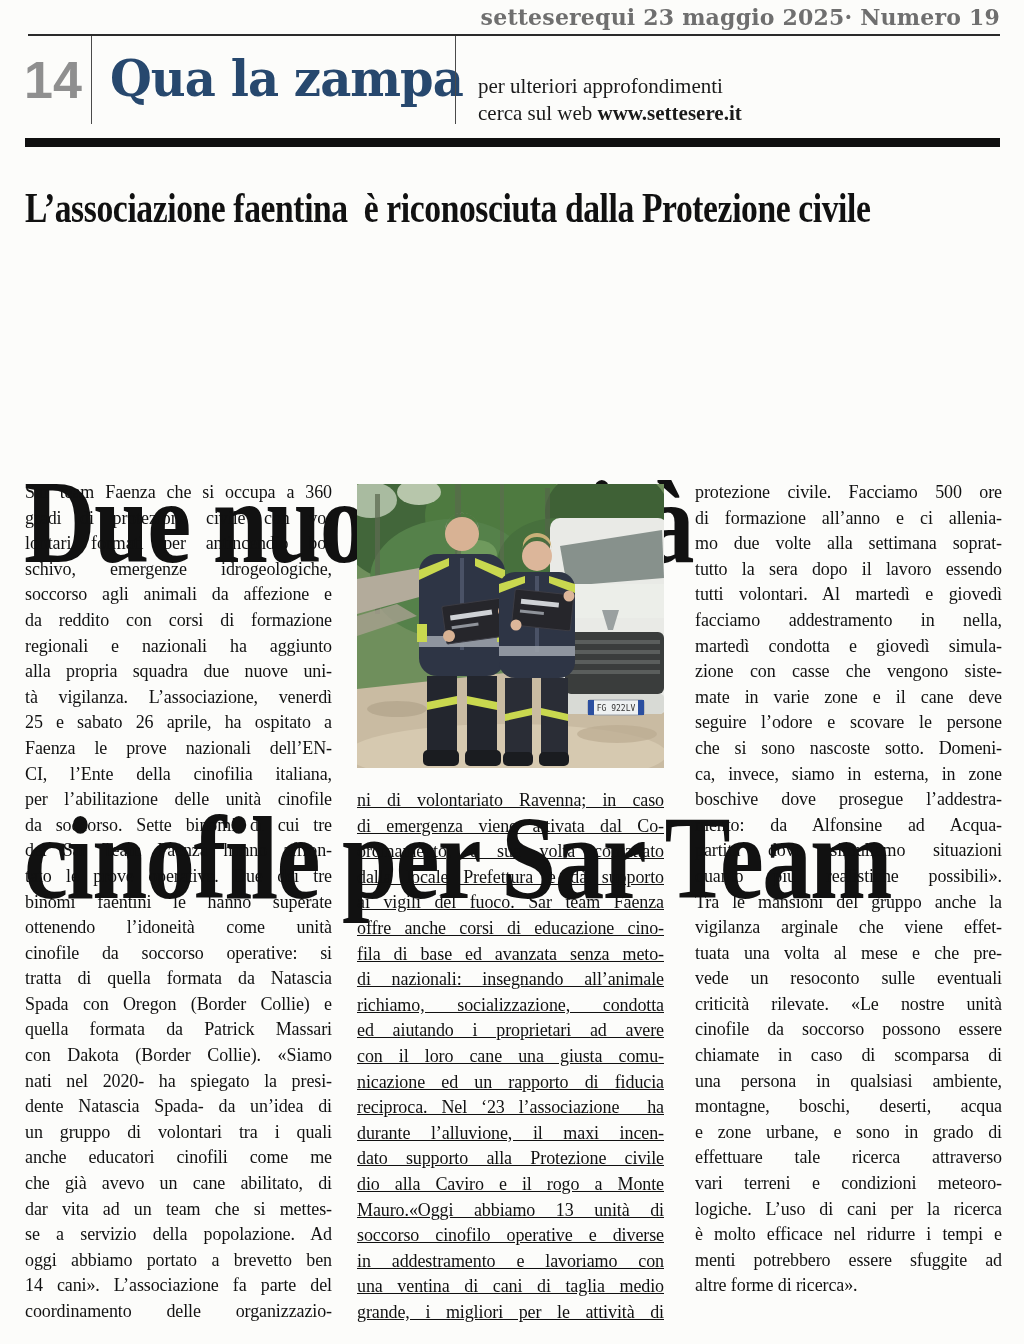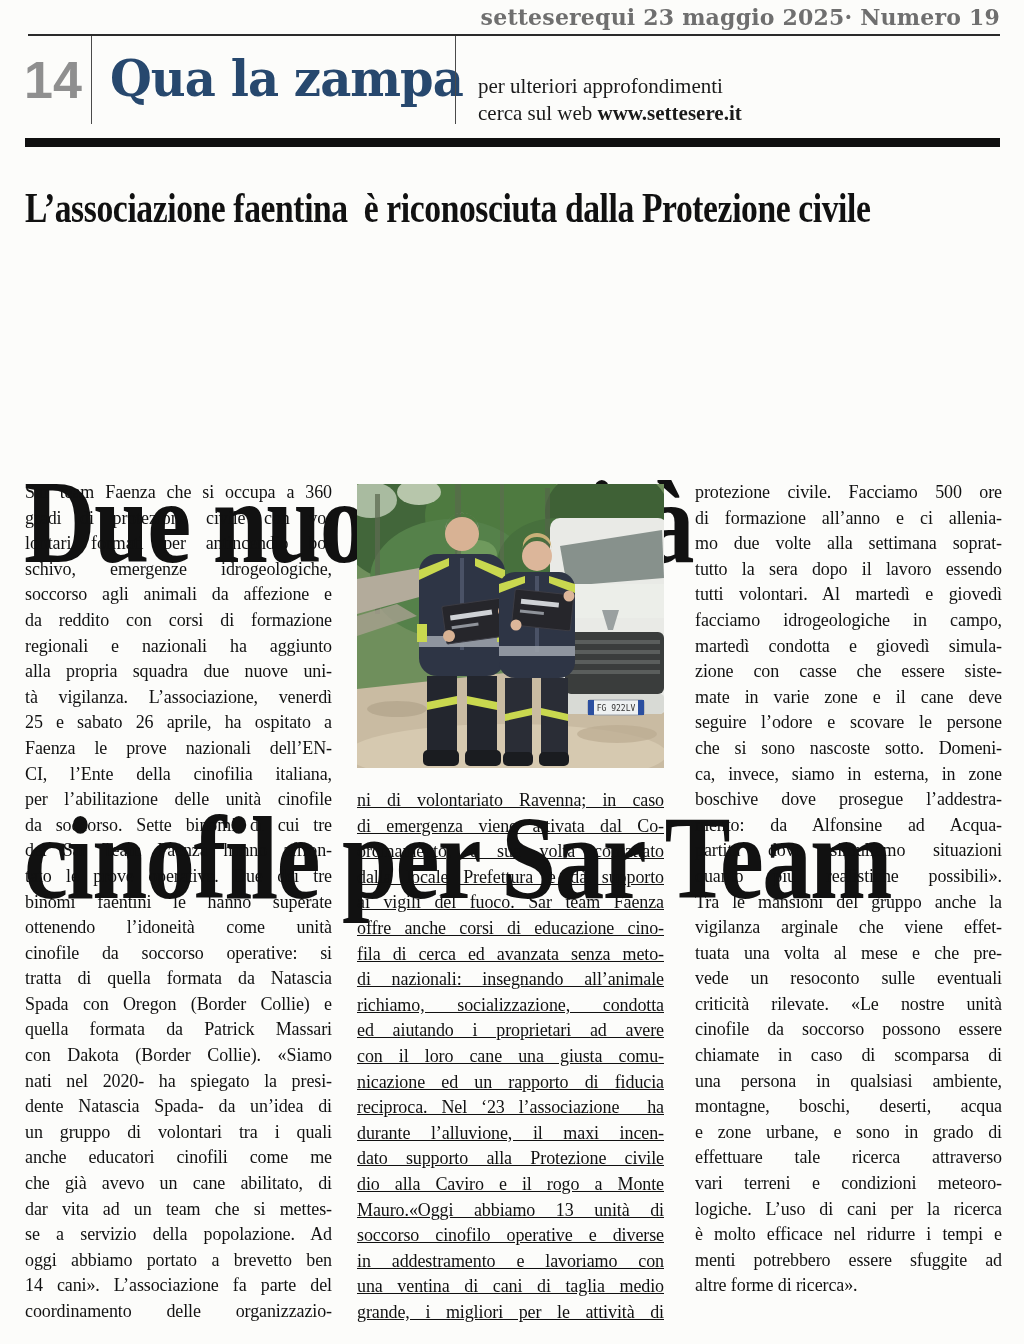--- a/index.html
+++ b/index.html
@@ -196,21 +196,21 @@
         <rect x="182" y="268" width="30" height="14" rx="5" fill="#1a1c20"></rect>
       </g>
     </svg>
     <div>
         <div class="tline">ni di volontariato Ravenna; in caso</div>
         <div class="tline">di emergenza viene attivata dal Co-</div>
         <div class="tline">ordinamento, a sua volta contattato</div>
         <div class="tline">dalla locale Prefettura e dà supporto</div>
         <div class="tline">ai vigili del fuoco. Sar team Faenza</div>
         <div class="tline">offre anche corsi di educazione cino-</div>
-        <div class="tline">fila di cerca ed avanzata senza meto-</div>
+        <div class="tline">fila di base ed avanzata senza meto-</div>
         <div class="tline">di nazionali: insegnando all’animale</div>
         <div class="tline">richiamo, socializzazione, condotta</div>
         <div class="tline">ed aiutando i proprietari ad avere</div>
         <div class="tline">con il loro cane una giusta comu-</div>
         <div class="tline">nicazione ed un rapporto di fiducia</div>
         <div class="tline">reciproca. Nel ‘23 l’associazione  ha</div>
         <div class="tline">durante l’alluvione, il maxi incen-</div>
         <div class="tline">dato supporto alla Protezione civile</div>
         <div class="tline">dio alla Caviro e il rogo a Monte</div>
         <div class="tline">Mauro.«Oggi abbiamo 13 unità di</div>
@@ -220,23 +220,23 @@
         <div class="tline">grande, i migliori per le attività di</div>
       </div>
   </div>
 
   <div class="col col-3 ragged-last">
       <div class="tline">protezione civile. Facciamo 500 ore</div>
       <div class="tline">di formazione all’anno e ci allenia-</div>
       <div class="tline">mo due volte alla settimana soprat-</div>
       <div class="tline">tutto la sera dopo il lavoro essendo</div>
       <div class="tline">tutti volontari. Al martedì e giovedì</div>
-      <div class="tline">facciamo idrogeologiche in campo,</div>
+      <div class="tline">facciamo addestramento in nella,</div>
       <div class="tline">martedì condotta e giovedì simula-</div>
-      <div class="tline">zione con casse che essere siste-</div>
+      <div class="tline">zione con casse che vengono siste-</div>
       <div class="tline">mate in varie zone e il cane deve</div>
       <div class="tline">seguire l’odore e scovare le persone</div>
       <div class="tline">che si sono nascoste sotto. Domeni-</div>
       <div class="tline">ca, invece, siamo in esterna, in zone</div>
       <div class="tline">boschive dove prosegue l’addestra-</div>
       <div class="tline">mento: da Alfonsine ad Acqua-</div>
       <div class="tline">partita dove simuliamo situazioni</div>
       <div class="tline">quanto più realistiche possibili».</div>
       <div class="tline">Tra le mansioni del gruppo anche la</div>
       <div class="tline">vigilanza arginale che viene effet-</div>

